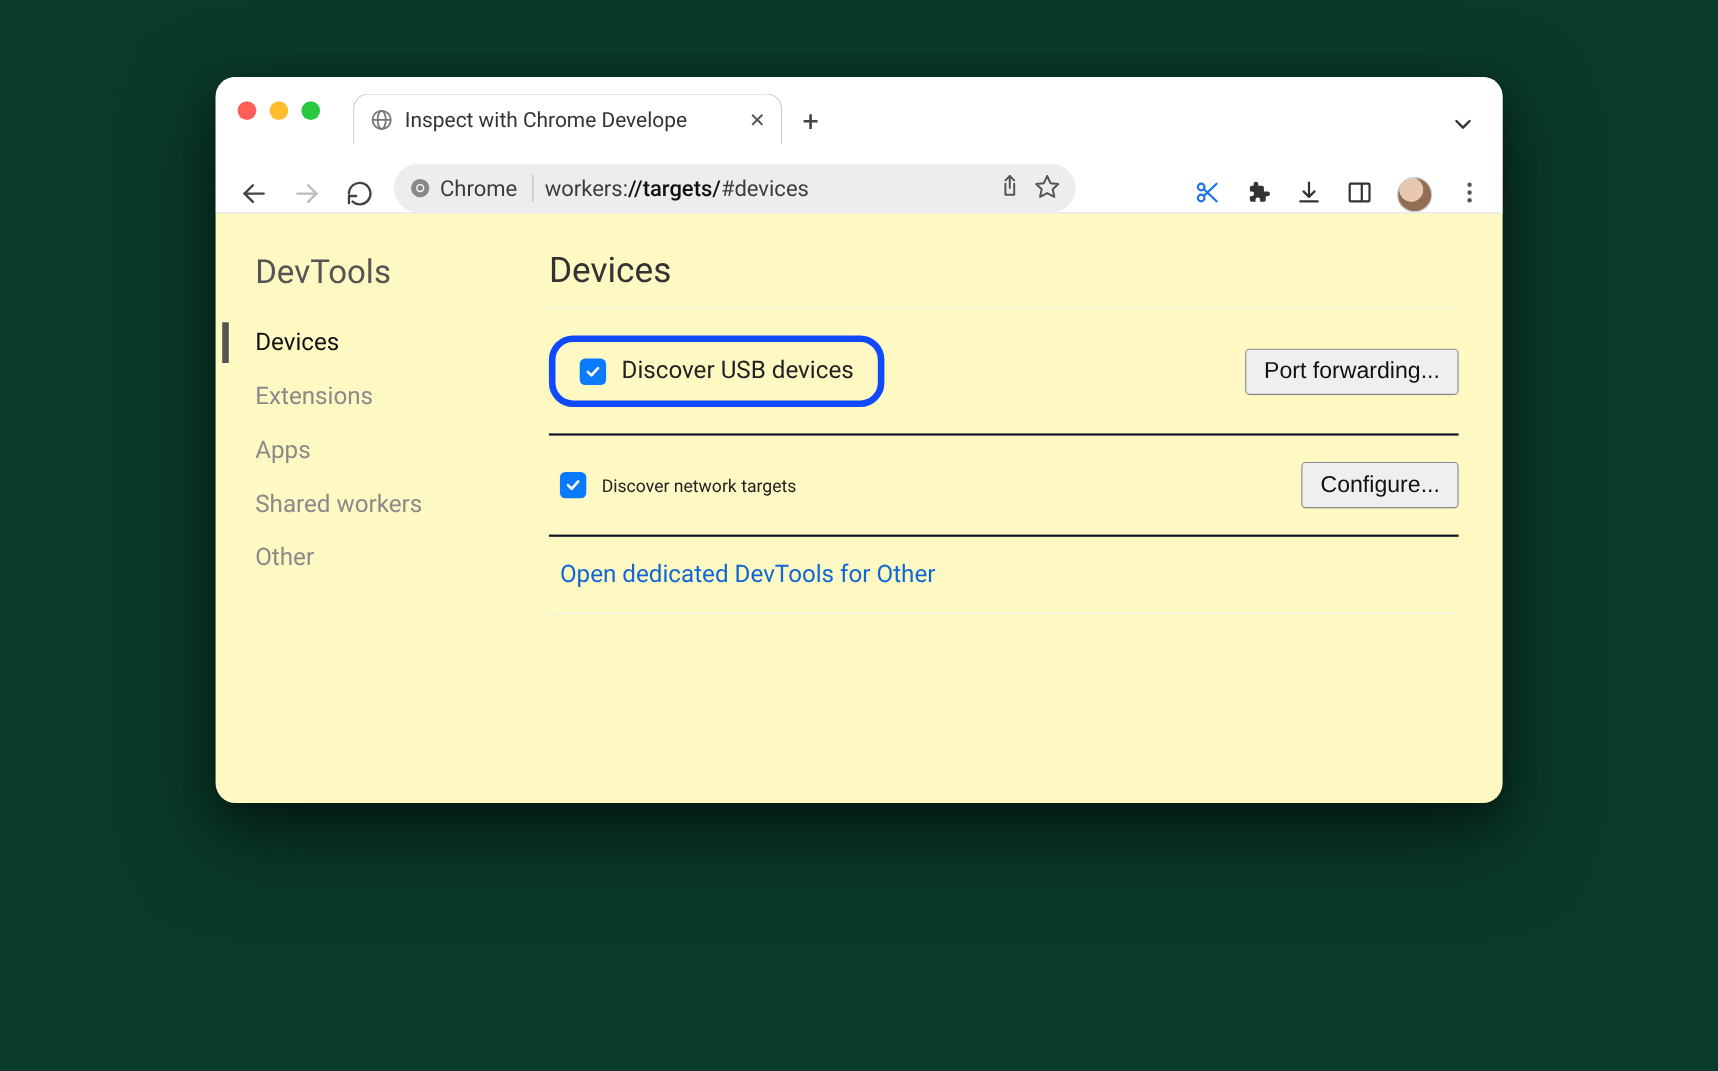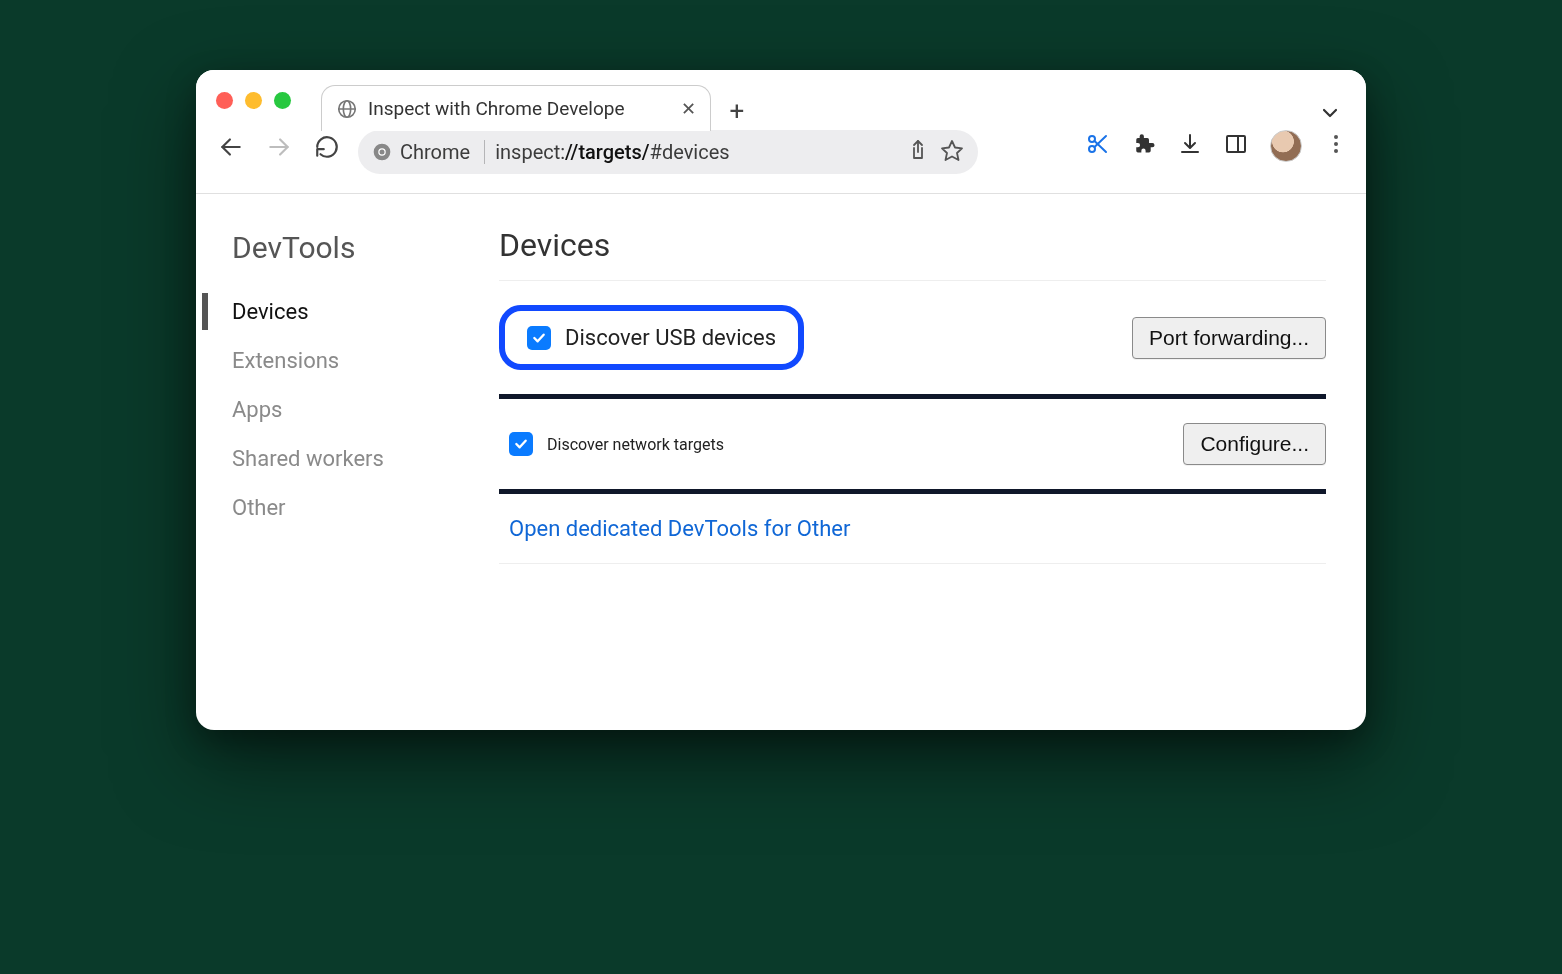--- a/index.html
+++ b/index.html
@@ -9,21 +9,21 @@
     width: 1562px;
     height: 974px;
     display: flex;
     align-items: flex-start;
     justify-content: center;
     padding-top: 70px;
   }
   .window {
     width: 1170px;
     height: 660px;
-    background: #ffffff;
+    background: #fef9c3;
     border-radius: 18px;
     box-shadow: 0 30px 80px rgba(0,0,0,0.5), 0 10px 30px rgba(0,0,0,0.3);
     overflow: hidden;
     display: flex;
     flex-direction: column;
   }
   
   .titlebar {
     height: 60px;
     display: flex;
@@ -55,21 +55,21 @@
   .tab .favicon { width:22px; height:22px; }
   .tab .title { flex:1; white-space:nowrap; overflow:hidden; text-overflow:clip; color:#333; }
   .tab .close-x { color:#555; font-size:18px; cursor:pointer; }
   .newtab { width:40px; text-align:center; font-size:26px; color:#444; margin-left:6px; cursor:pointer; position:relative; top:-4px;}
   .chev-down { margin-left:auto; margin-right:24px; font-size:20px; color:#333; cursor:pointer; }
   
   .toolbar {
     height: 64px;
     border-bottom:1px solid #e0e0e0;
     display:flex;
-    align-items:flex-start;
+    align-items:flex-end;
     padding: 0 18px;
     gap: 14px;
     background:#fff;
   }
   .toolbtn { width:34px; height:34px; display:flex; align-items:center; justify-content:center; color:#555; border-radius:50%; cursor:pointer; }
   .toolbtn.disabled { color:#bdbdbd; }
   .omnibox {
     flex: 0 0 620px;
     height: 44px;
     background:#ededef;
@@ -90,21 +90,21 @@
   .avatar { width:32px; height:32px; border-radius:50%; background: radial-gradient(circle at 40% 35%, #e8c9b0 0 40%, #926d54 42% 100%); border:1px solid #ccc;}
   
   .content { flex:1; display:flex; overflow:hidden;gap:47px;}
   .sidebar { width: 250px; padding: 36px 0 0 30px; border-left: 6px solid transparent;}
   .side-title { font-size: 30px; color:#555; font-weight:400; margin-bottom: 22px; }
   .side-item { font-size: 22px; color:#8a8a8a; padding: 12px 0; cursor:pointer; }
   .side-item.active { color:#111; position:relative; }
   .side-item.active::before { content:""; position:absolute; left:-30px; top:6px; bottom:6px; width:6px; background:#555;}
   .main { flex:1; padding: 32px 40px 0 6px; }
   .main-title { font-size: 32px; color:#333; font-weight:400; padding-bottom: 16px; border-bottom:1px solid #eee; }
-  .row { display:flex; align-items:center; padding: 24px 0; border-bottom:5px solid #0f172a; gap: 40px;}
+  .row { display:flex; align-items:center; padding: 24px 0; border-bottom:2px solid #0f172a; gap: 40px;}
   .row:last-of-type { border-bottom:1px solid #eee; }
   .check-wrap { display:flex; align-items:center; gap:14px; font-size:16px; color:#222; }
   .highlight-box { border:6px solid #1149ff; border-radius:22px; padding:14px 22px; display:flex; align-items:center; gap:14px;}
   .checkbox { width:24px; height:24px; border-radius:5px; background:#0a7bff; display:flex; align-items:center; justify-content:center; flex-shrink:0;}
   .checkbox svg { stroke:#fff; }
   .spacer { flex:1; }
   .btn { background:#efefef; border:1px solid #8a8a8a; border-radius:4px; padding:8px 16px; font-size:21px; color:#111; cursor:pointer; box-shadow: 0 1px 0 rgba(0,0,0,0.05); text-align: right;}
   .link-row { padding: 22px 0; border-bottom:1px solid #eee;}
   .link { color:#1067d6; font-size:22px; cursor:pointer; }
   svg.icon { width:24px; height:24px; }
@@ -165,21 +165,21 @@
     <div class="omnibox">
       <span class="chrome-chip">
         <svg width="20" height="20" viewBox="0 0 24 24">
             <circle cx="12" cy="12" r="10" fill="#888"></circle>
             <circle cx="12" cy="12" r="4.5" fill="#fff"></circle>
             <circle cx="12" cy="12" r="3" fill="#888"></circle>
           </svg>
         <span>Chrome</span>
       </span>
       <span class="url">
-        <span class="proto">inspect:</span><span class="seg-bold">//targets/</span><span class="proto">#devices</span>
+        <span class="proto">workers:</span><span class="seg-bold">//targets/</span><span class="proto">#devices</span>
       </span>
       <span class="share">
         <svg class="icon" viewBox="0 0 24 24" fill="none" stroke="#555" stroke-width="1.8" stroke-linecap="round" stroke-linejoin="round">
             <path d="M8 10v10h8V10"></path>
             <path d="M12 3v11"></path>
             <polyline points="8 7 12 3 16 7"></polyline>
           </svg>
       </span>
       <span class="star">
         <svg class="icon" viewBox="0 0 24 24" fill="none" stroke="#555" stroke-width="1.8" stroke-linejoin="round">

